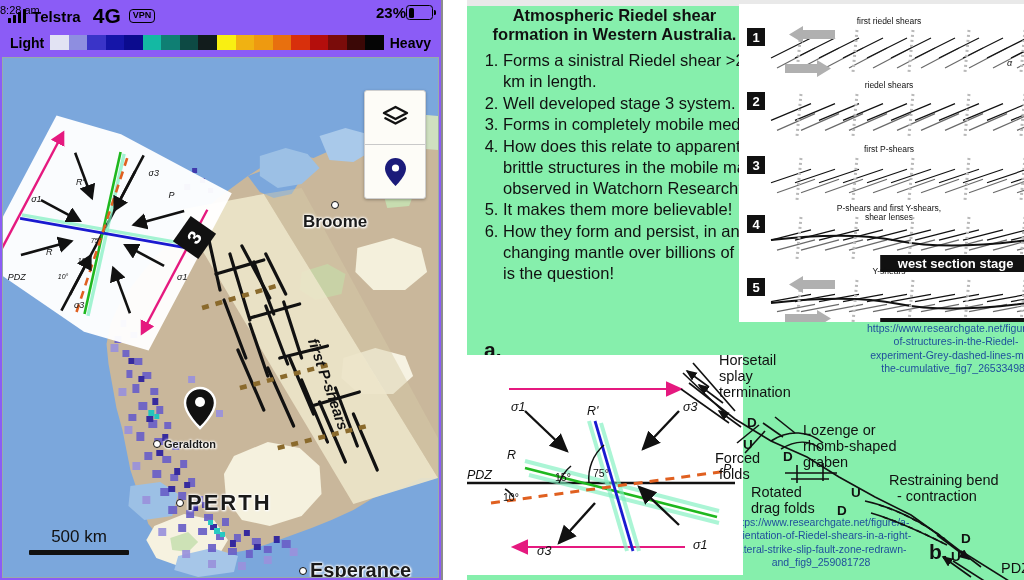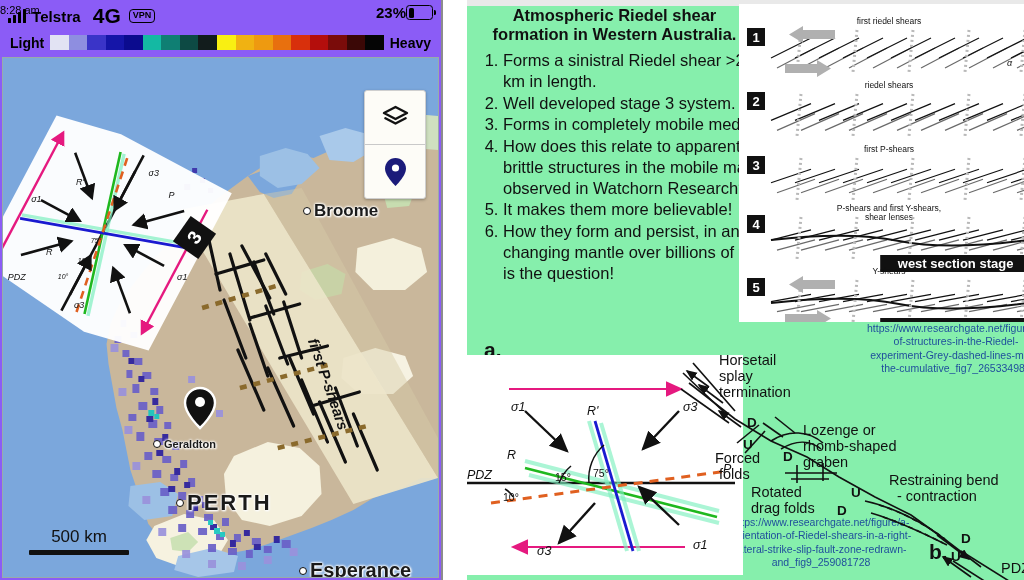--- a/index.html
+++ b/index.html
@@ -345,21 +345,21 @@
           <marker id="bk" markerWidth="7" markerHeight="7" refX="5" refY="3.2" orient="auto">
             <path d="M0,0 L6,3.2 L0,6.4 z" fill="#111"></path>
             </marker>
         </defs>
       </svg>
 
       <div class="badge3">3</div>
 
       <div class="pshear-lbl">first P-shears</div>
 
-      <div class="city" id="city0" style="left: 300px; top: 143px; font-size: 17px;">
+      <div class="city" id="city0" style="left: 300px; top: 143px; font-size: 17px; flex-direction: column;">
         <span class="dot"></span>
         <span>Broome</span>
       </div>
       <div class="city" id="city1" style="left: 150px; top: 380px; font-size: 11px; text-align: center;">
         <span class="dot"></span>
         <span>Geraldton</span>
       </div>
       <div class="city" id="city2" style="left: 173px; top: 432px; font-size: 22px; letter-spacing: 2px;">
         <span class="dot"></span>
         <span>PERTH</span>

